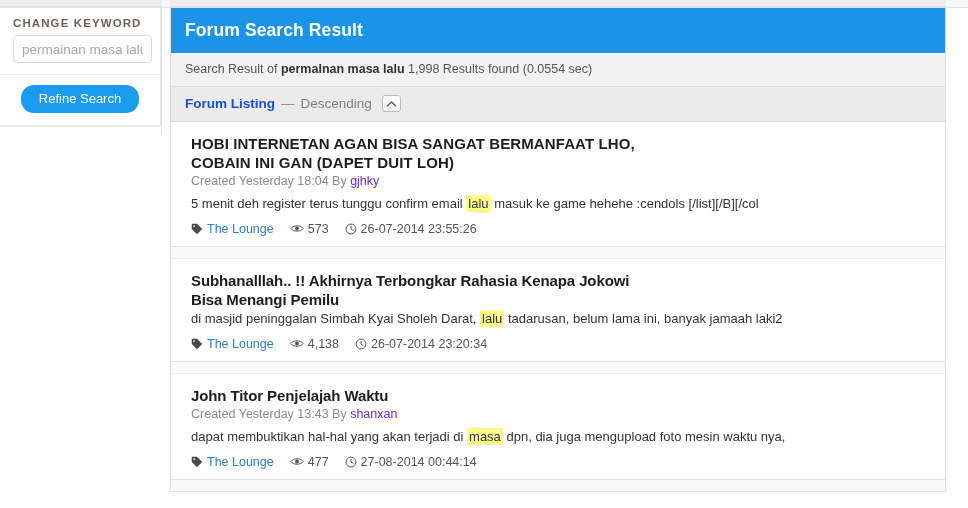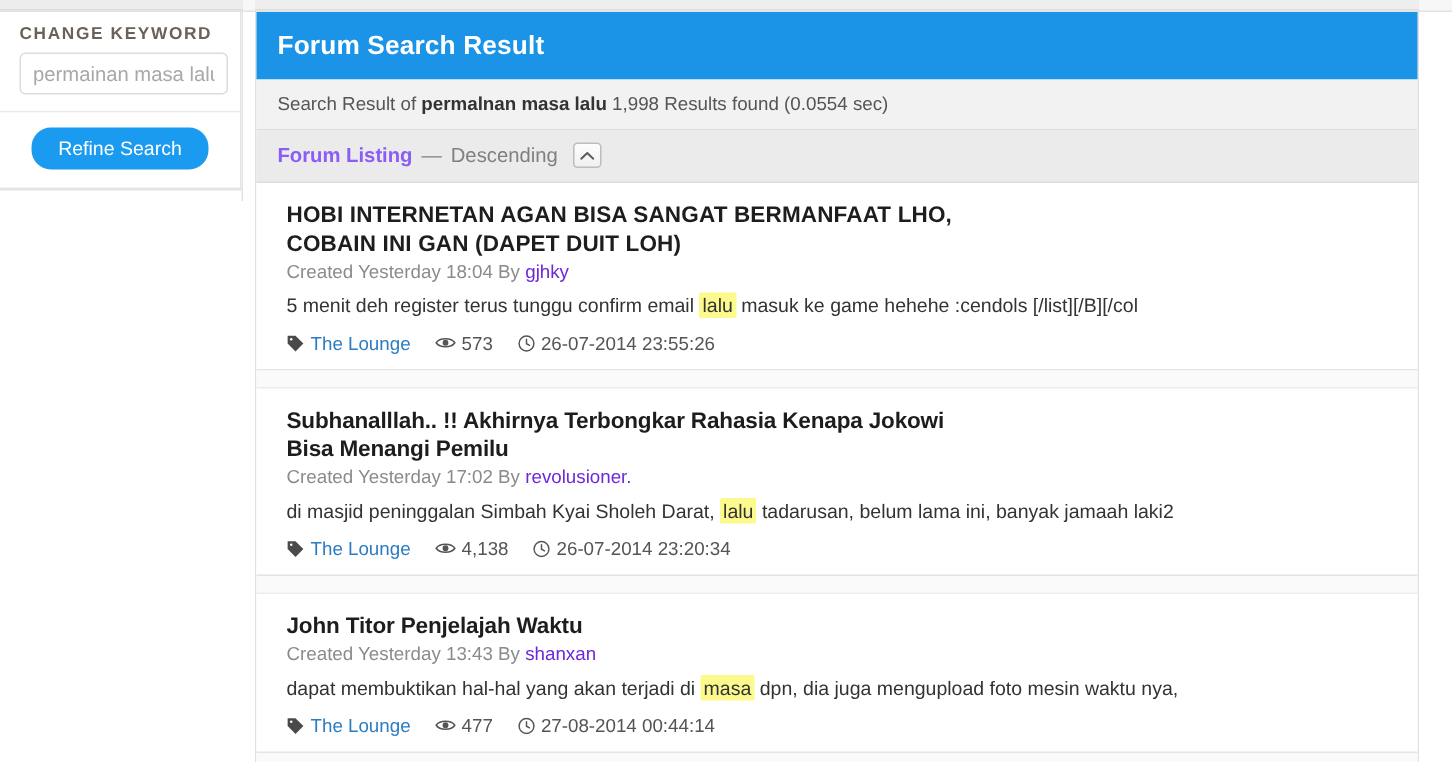--- a/index.html
+++ b/index.html
@@ -138,21 +138,21 @@
   .listing-bar {
     background: #ebebeb;
     border-bottom: 1px solid #dddddd;
     padding: 8px 0 9px 14px;
     font-size: 13.5px;
     color: #777777;
     display: flex;
     align-items: center;
     gap: 6px;
   }
-  .listing-bar .lt { font-weight: 700; color: #8b5cf6; text-align: right; }
+  .listing-bar .lt { font-weight: 700; color: #1d4ed8; text-align: right; }
   .listing-bar .dash { color: #888; }
   .listing-bar .ord { color: #808080; }
   .collapse-btn {
     display: inline-flex;
     align-items: center;
     justify-content: center;
     width: 19px; height: 17px;
     border: 1px solid #bdbdbd;
     border-radius: 3px;
     background: linear-gradient(#fdfdfd, #f0f0f0);
@@ -291,21 +291,20 @@
                     <path d="M8 4.3 L8 8.2 L10.7 9.6" fill="none" stroke="#555" stroke-width="1.3" stroke-linecap="round"></path>
                   </svg>
                 </span>
                 <span class="gl">26-07-2014 23:55:26</span>
               </span>
             </div>
           </article>
           <div class="card-spacer"></div>
           <article class="result-card gap">
             <h3 class="result-title">Subhanalllah.. !! Akhirnya Terbongkar Rahasia Kenapa Jokowi<br>Bisa Menangi Pemilu</h3>
-            <div class="result-created"><span>Created Yesterday 17:02 By </span><span class="author">revolusioner.</span></div>
             <p class="result-snippet">di masjid peninggalan Simbah Kyai Sholeh Darat, <span class="hl">lalu</span> tadarusan, belum lama ini, banyak jamaah laki2</p>
             <div class="result-meta">
               <span class="meta-item forum">
                 <span>
                   <svg width="12" height="12" viewBox="0 0 16 16" aria-hidden="true">
                     <path d="M1 1 L8 1 L15 8 L8 15 L1 8 Z" fill="#4a4a4a"></path>
                     <circle cx="4.2" cy="4.2" r="1.1" fill="#ffffff"></circle>
                   </svg>
                 </span>
                 <a>The Lounge</a>

